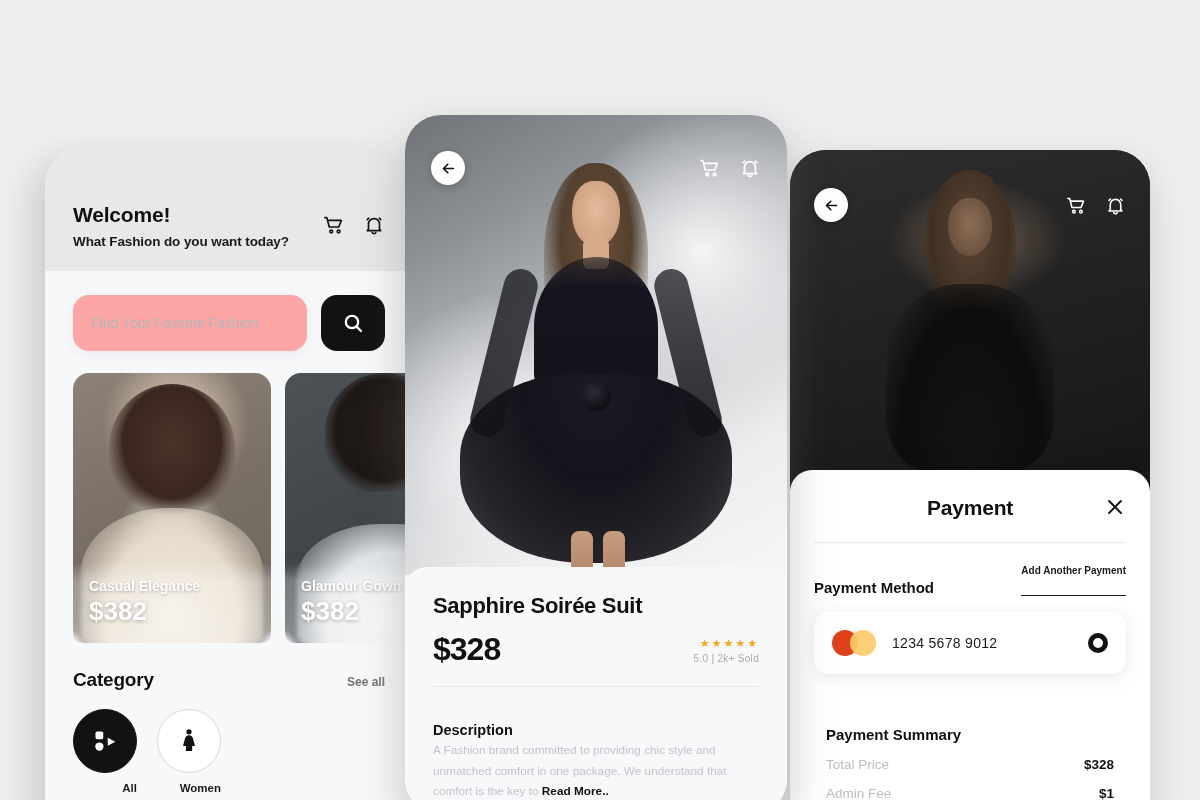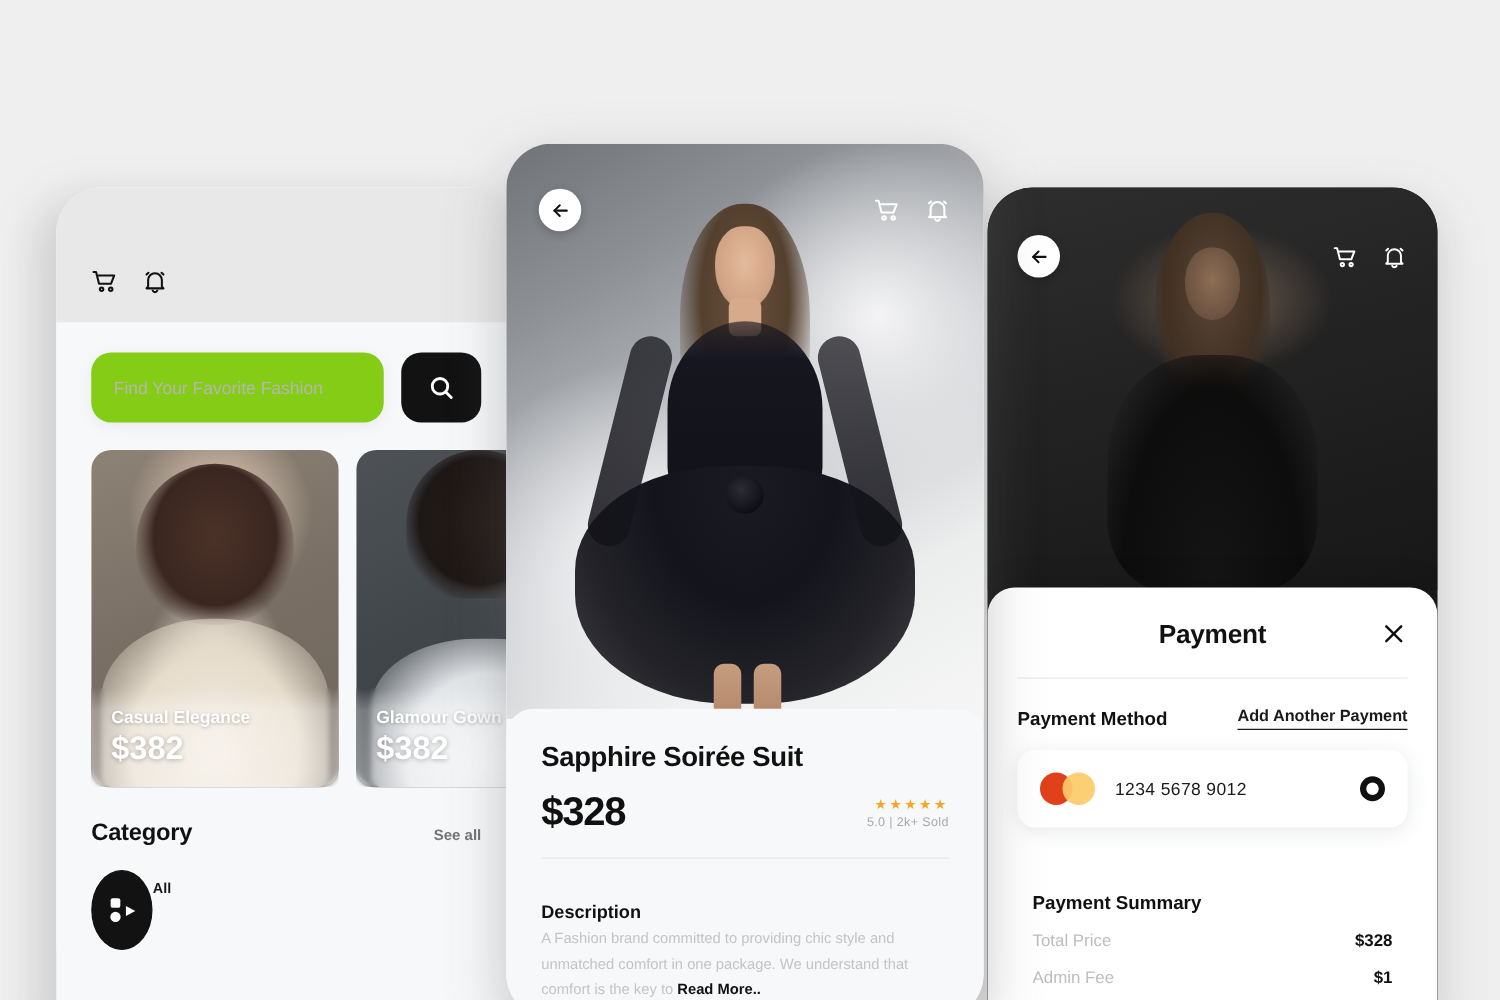--- a/index.html
+++ b/index.html
@@ -51,21 +51,21 @@
 
   .home-body { padding: 0 28px; background: #f7f8fa; }
 
   .search-row {
     display: flex; align-items: center; gap: 14px;
     padding-top: 24px;
   }
   .search-field {
     flex: 1 1 auto;
     height: 56px;
-    background: #84cc16;
+    background: #fca5a5;
     border-radius: 16px;
     display: flex; align-items: center;
     padding: 0 18px;
     box-shadow: 0 3px 12px rgba(170,175,190,.18);
   }
   .search-field input {
     border: none; outline: none; width: 100%;
     font-family: "Liberation Sans", sans-serif;
     font-size: 14px; color: #5c5c5c; background: transparent;
   }
@@ -139,21 +139,21 @@
   }
 
   .cat-head {
     display: flex; align-items: baseline; justify-content: space-between;
     margin-top: 26px;
   }
   .cat-title { font-size: 19px; font-weight: bold; color: #111; letter-spacing: -.2px; }
   .cat-seeall { font-size: 12px; font-weight: bold; color: #737373; cursor: pointer; }
 
   .cat-row { display: flex; gap: 20px; margin-top: 18px; }
-  .cat-item { width: 64px; display: flex; flex-direction: row; align-items: flex-start; cursor: pointer; }
+  .cat-item { width: 64px; display: flex; flex-direction: column; align-items: flex-end; cursor: pointer; }
   .cat-circle {
     width: 64px; height: 64px; border-radius: 50%;
     display: flex; align-items: center; justify-content: center;
     background: #fff; border: 1.5px solid #d8d8d8;
   }
   .cat-circle.active { background: #121212; border-color: #121212; }
   .cat-circle svg { width: 30px; height: 30px; }
   .cat-label { margin-top: 9px; font-size: 11.5px; font-weight: bold; color: #1a1a1a; }
 
   
@@ -230,22 +230,22 @@
     width: 22px; height: 22px; cursor: pointer; color: #111;
   }
   .pay-close svg { width: 100%; height: 100%; }
 
   .pm-head {
     display: flex; align-items: flex-end; justify-content: space-between;
     margin-top: 22px;
   }
   .pm-title { font-size: 15px; font-weight: bold; color: #111; }
   .pm-add {
-    font-size: 13px; font-weight: bold; color: #1a1a1a;
-    border-bottom: 1px solid #1a1a1a; padding-bottom: 3px; cursor: pointer;
+    font-size: 10px; font-weight: bold; color: #1a1a1a;
+    border-bottom: 1px solid #1a1a1a; padding-bottom: 19px; cursor: pointer;
   }
   .pm-card {
     margin-top: 16px;
     background: #fff; border-radius: 14px;
     box-shadow: 0 3px 16px rgba(150,155,170,.22);
     height: 62px;
     display: flex; align-items: center;
     padding: 0 18px; gap: 16px; cursor: pointer;
   }
   .mc-logo { position: relative; width: 44px; height: 26px; flex: 0 0 44px; }
@@ -366,20 +366,24 @@
   .det-readmore { color: #111; font-weight: bold; }
 </style>
 </head>
 <body>
 
 <div class="stage">
 
   <div class="phone" id="phone-home">
 
     <div class="home-header">
+      <div>
+        <div class="welcome-title">Welcome!</div>
+        <div class="welcome-sub">What Fashion do you want today?</div>
+      </div>
       <div class="header-icons">
         <span class="hicon">
           <svg viewBox="0 0 24 24" fill="none" stroke="currentColor" stroke-width="1.8" stroke-linecap="round" stroke-linejoin="round">
             <path d="M2 4h2.2l2.6 10.2h10.4L20 7H5.4"></path>
               <circle cx="9" cy="19" r="1.5"></circle>
               <circle cx="17" cy="19" r="1.5"></circle>
           </svg>
         </span>
         <span class="hicon">
           <svg viewBox="0 0 24 24" fill="none" stroke="currentColor" stroke-width="1.8" stroke-linecap="round" stroke-linejoin="round">
@@ -434,20 +438,29 @@
           <div class="cat-circle active">
             <svg viewBox="0 0 24 24" fill="#fff">
               <rect x="4.4" y="4.4" width="6.2" height="6.2" rx="1.4"></rect>
               <circle cx="7.5" cy="16.4" r="3.3"></circle>
               <path d="M14.2 9.4l6 3.2-6 3.2z"></path>
             </svg>
           </div>
           <div class="cat-label">All</div>
         </div>
 
+        <div class="cat-item">
+          <div class="cat-circle">
+            <svg viewBox="0 0 24 24" fill="#111">
+              <circle cx="12" cy="4.6" r="2.1"></circle>
+              <path d="M12 7.4c-1.9 0-2.9 1.3-3.3 3L7.2 16h2.3v4h5v-4h2.3l-1.5-5.6c-.4-1.7-1.4-3-3.3-3z"></path>
+            </svg>
+          </div>
+          <div class="cat-label">Women</div>
+        </div>
 
 
 
       </div>
     </div>
   </div>
 
   <div class="phone" id="phone-payment">
 
     <div class="pay-hero">

